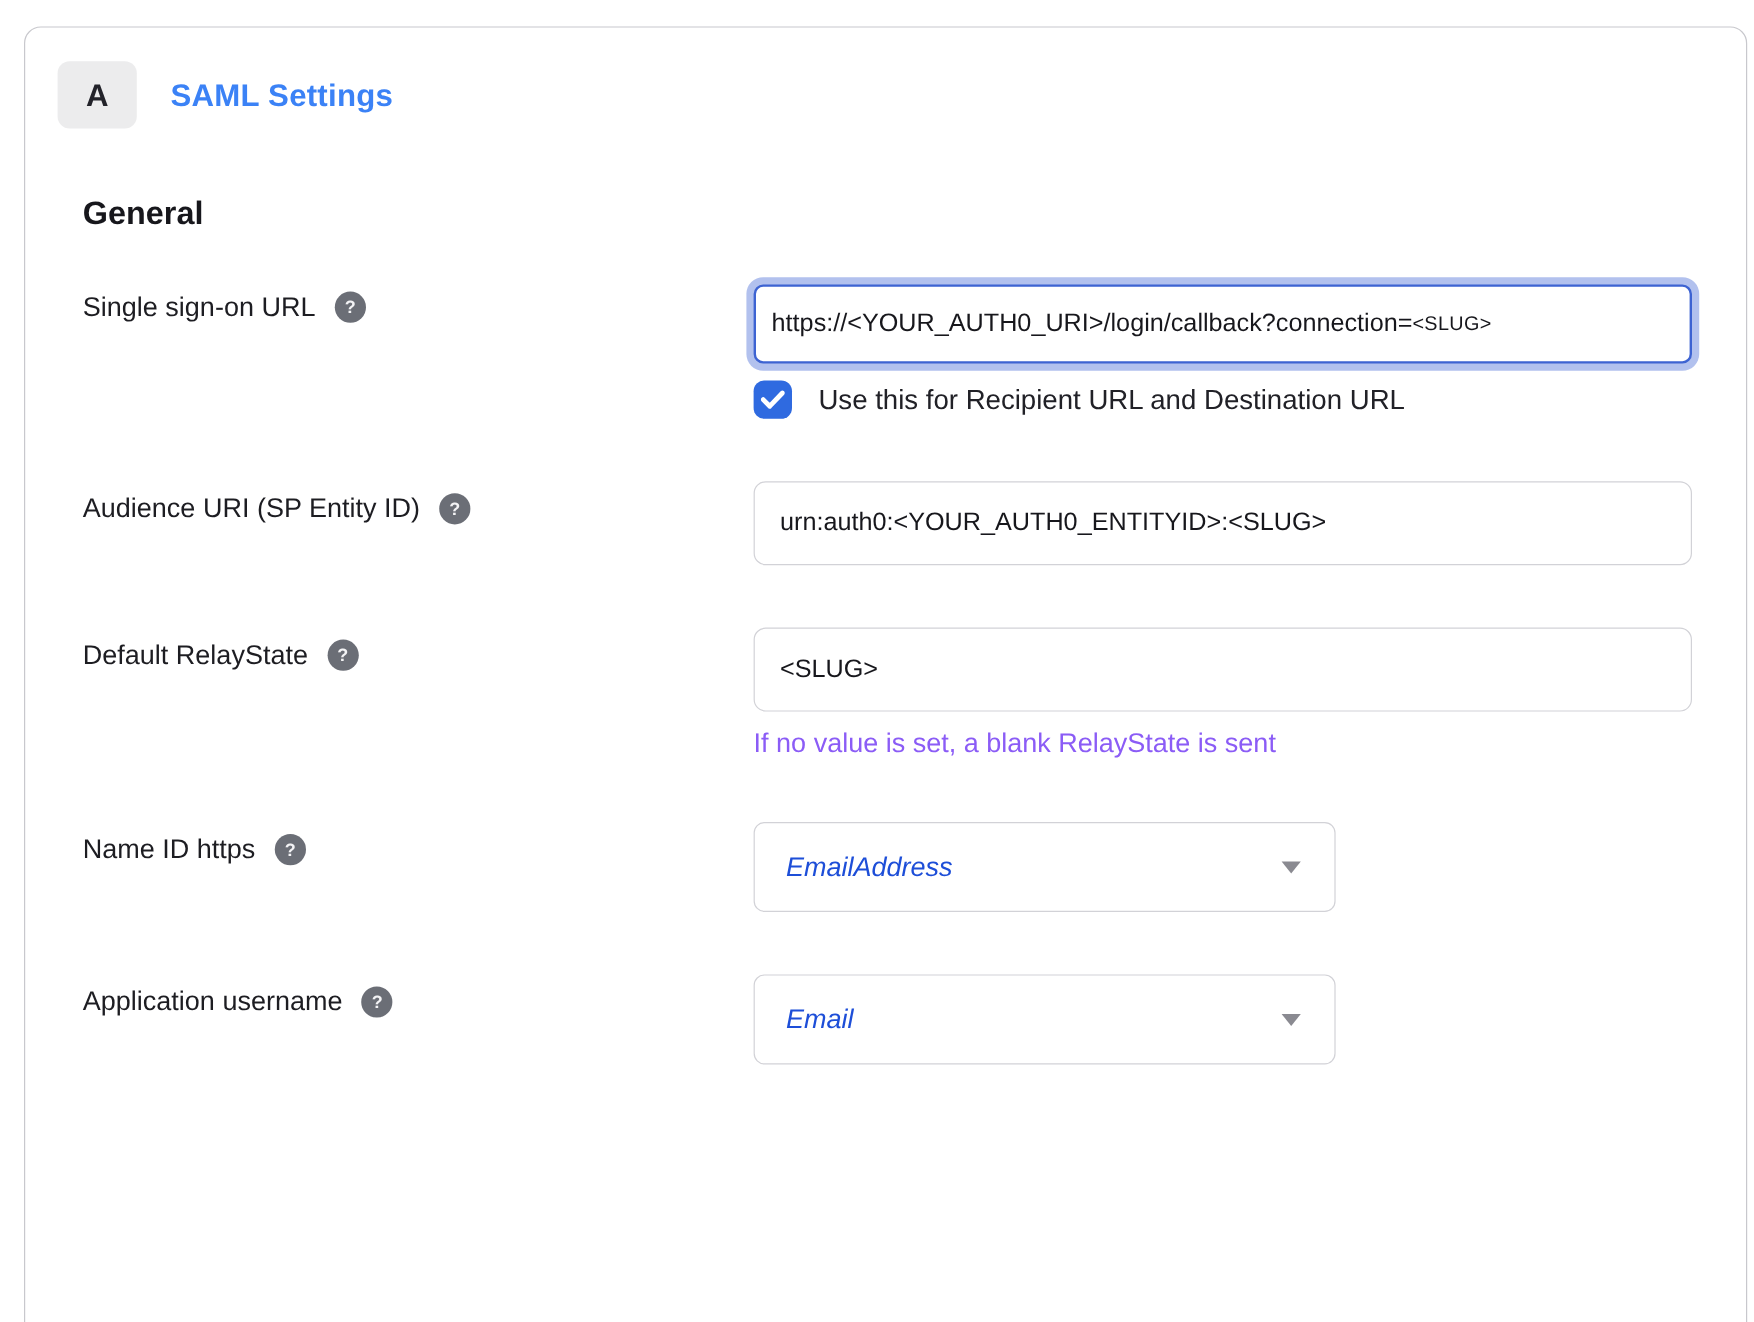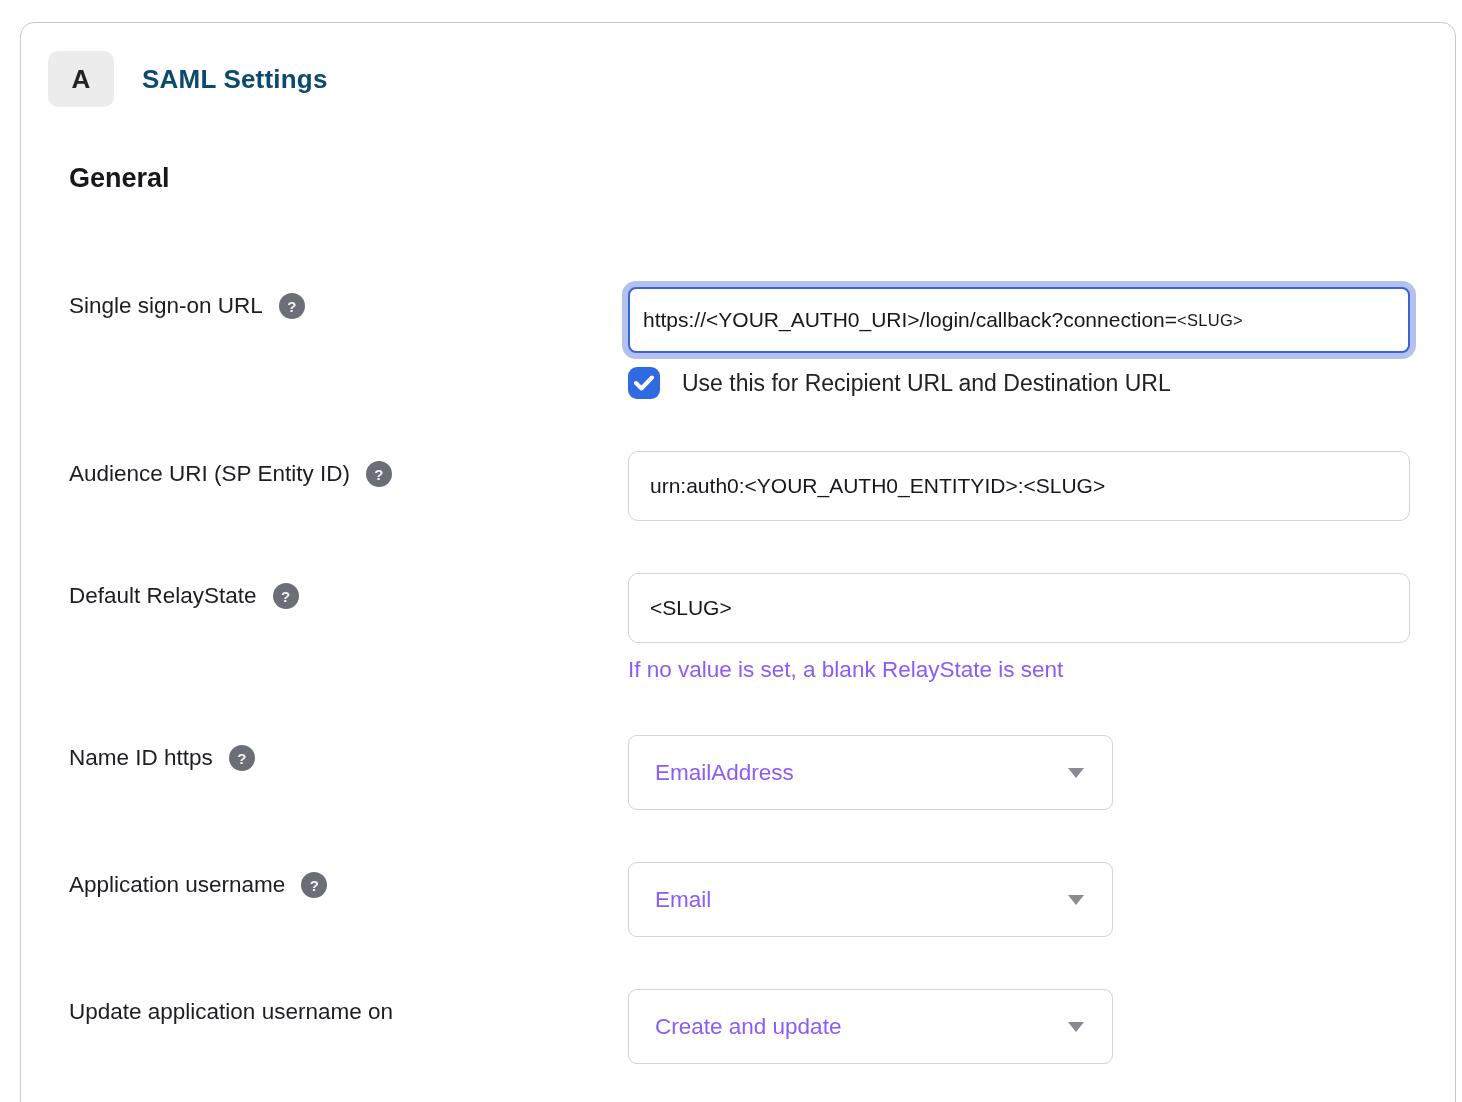--- a/index.html
+++ b/index.html
@@ -29,29 +29,29 @@
     width: 66px; height: 56px;
     background: #ececed;
     border-radius: 10px;
     display: flex; align-items: center; justify-content: center;
     font-size: 26px; font-weight: 700; color: #23232a;
   }
   .panel-title {
     margin-left: 28px;
     font-size: 26px;
     font-weight: 700;
-    color: #0c4a6e;
+    color: #3b82f6;
     letter-spacing: 0.2px;
   }
   .section-heading {
     margin-left: 48px;
     font-size: 27px;
     font-weight: 700;
     color: #17171c;
-    margin-bottom: 89px;
+    margin-bottom: 39px;
   }
   .form { padding-left: 48px; }
   .row {
     display: flex;
     align-items: flex-start;
     margin-bottom: 52px;
   }
   .label-cell {
     width: 559px;
     padding-top: 10px;
@@ -126,21 +126,22 @@
     width: 485px;
     height: 75px;
     border: 1px solid #d2d2d7;
     border-radius: 9px;
     background: #ffffff;
     display: flex;
     align-items: center;
     justify-content: space-between;
     padding: 0 28px 0 26px;
     font-size: 22.5px;
-    color: #8b5cf6;
+    color: #1d4ed8;
+    font-style: italic;
   }
   .dropdown-arrow {
     width: 0; height: 0;
     border-left: 8px solid transparent;
     border-right: 8px solid transparent;
     border-top: 10px solid #8a8a91;
     flex-shrink: 0;
   }
 </style>
 </head>
@@ -232,26 +233,15 @@
           </span>
       </div>
       <div class="control">
         <div class="select">
           <span>Email</span>
           <span class="dropdown-arrow"></span>
         </div>
       </div>
     </div>
 
-    <div class="row">
-      <div class="label-cell">
-        <span class="field-label">Update application username on</span>
-      </div>
-      <div class="control">
-        <div class="select">
-          <span>Create and update</span>
-          <span class="dropdown-arrow"></span>
-        </div>
-      </div>
-    </div>
 
   </div>
 </div>
 
 </body></html>

